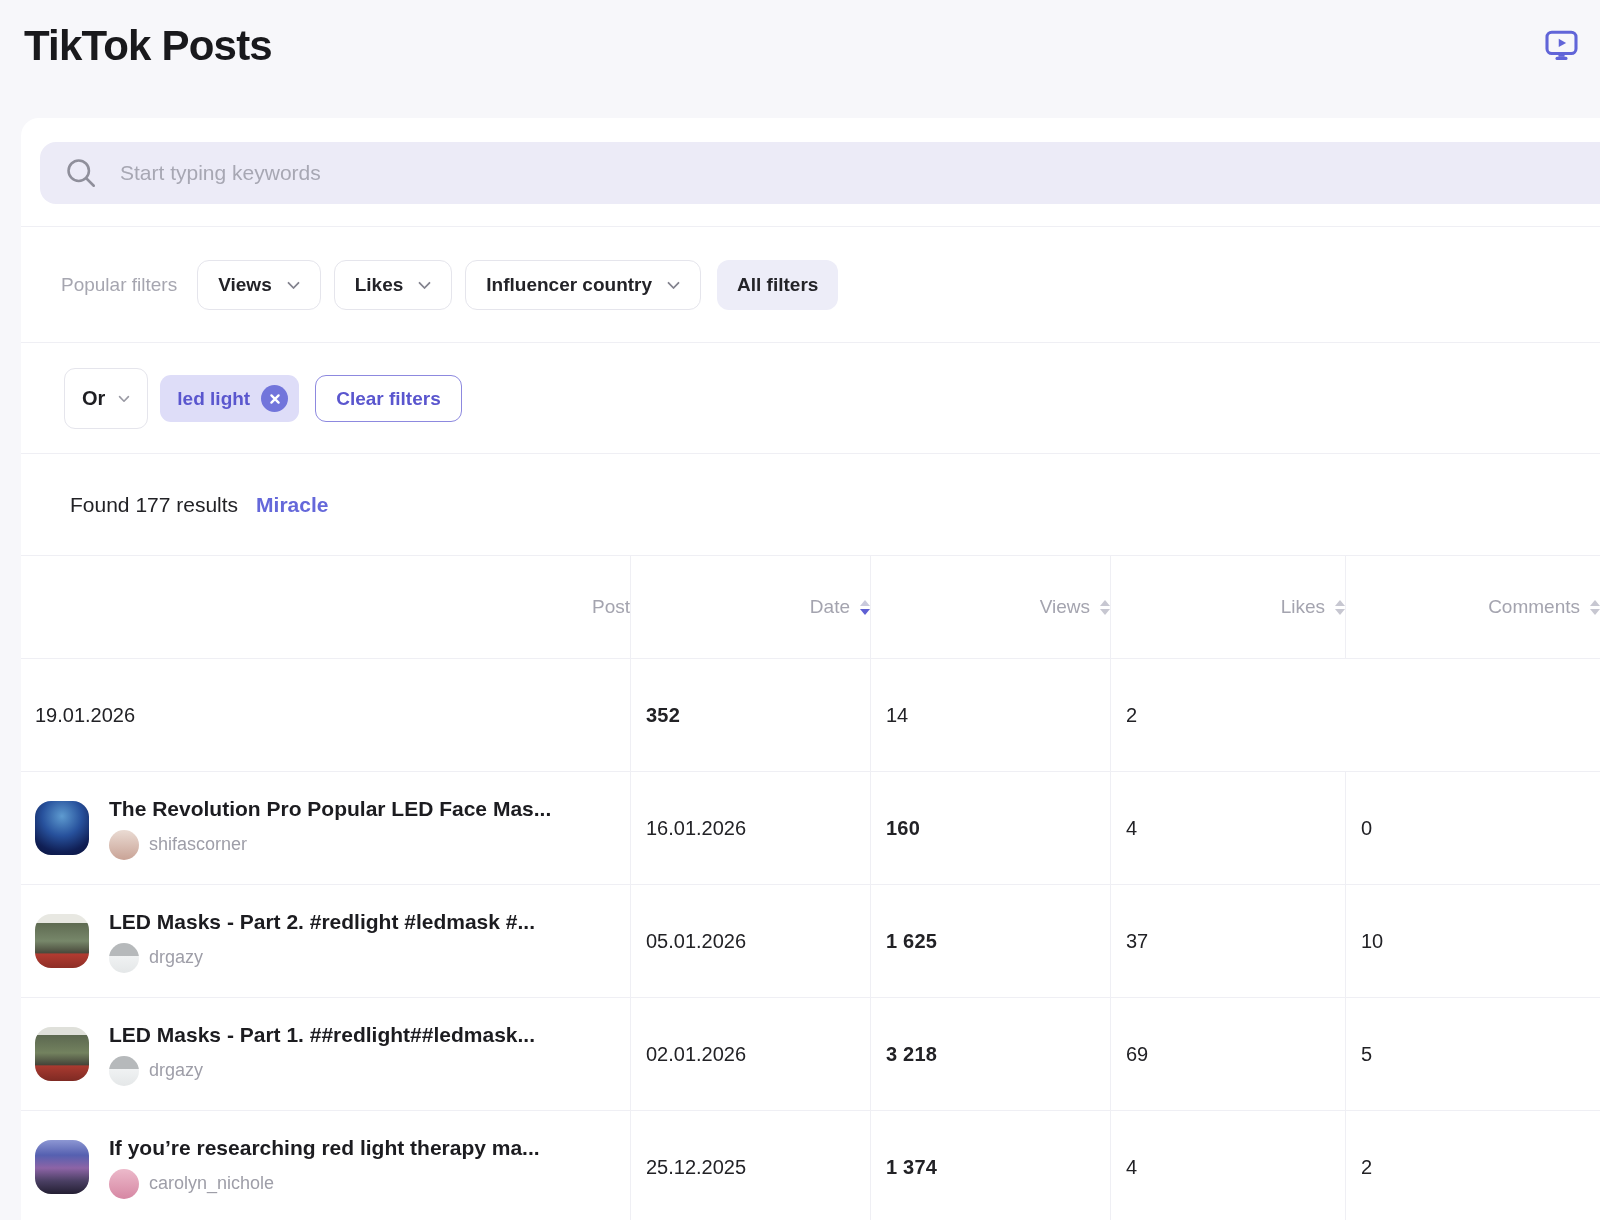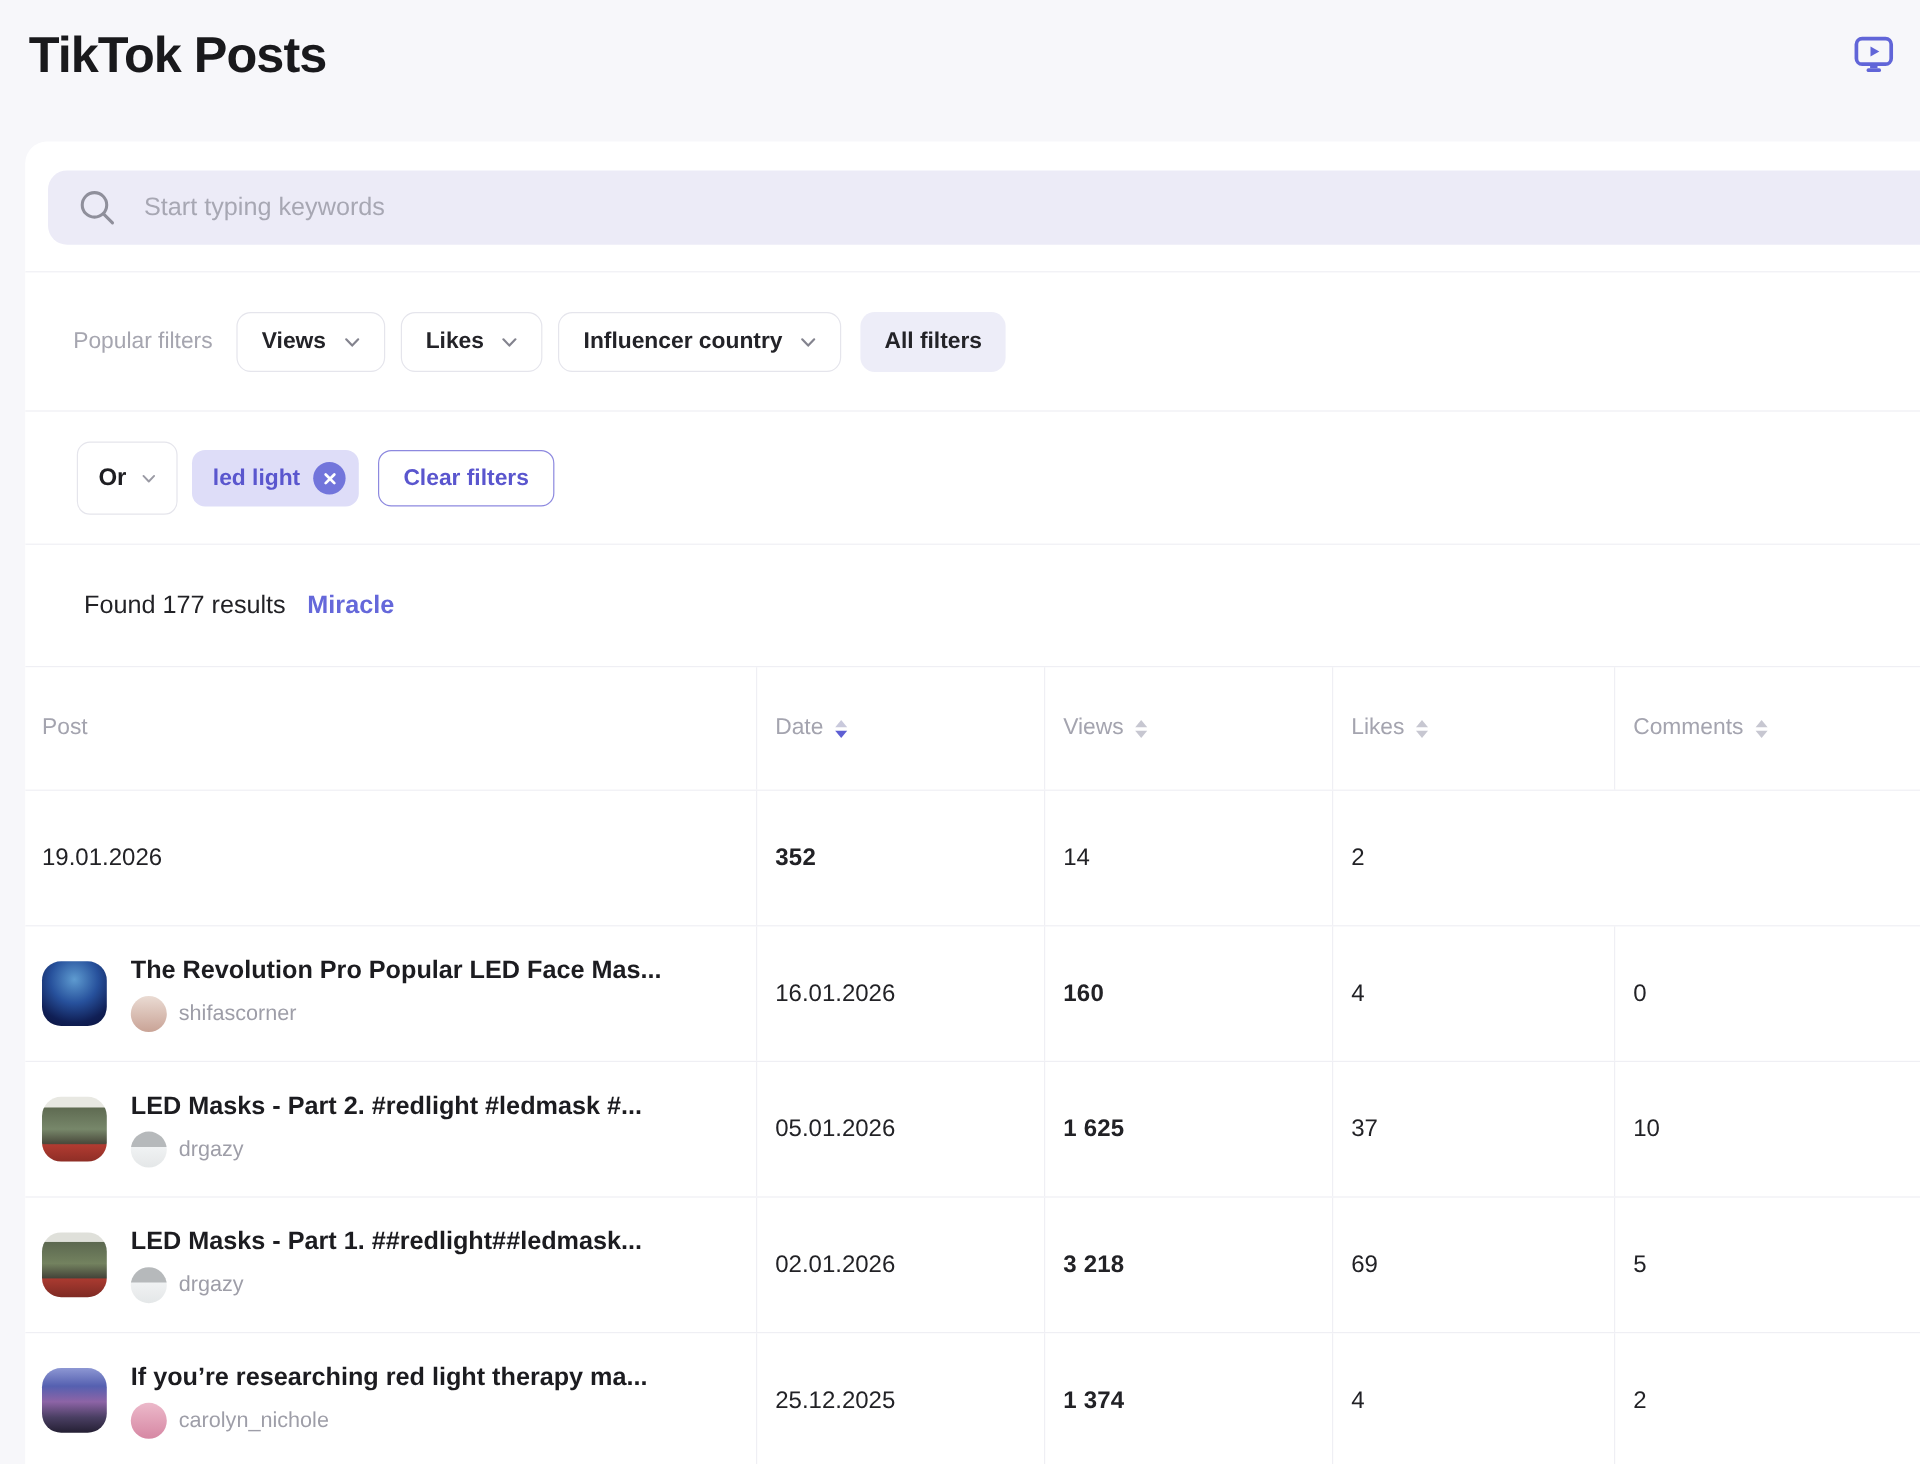--- a/index.html
+++ b/index.html
@@ -177,20 +177,21 @@
   .thead { border-bottom: 1px solid #EFEFF4; }
   .th {
     height: 102px;
     display: flex;
     align-items: center;
     gap: 10px;
     padding-left: 15px;
     color: #A4A4AF;
     font-size: 19px;
     border-left: 1px solid #EFEFF4;
+    justify-content: flex-end;
   }
   .th:first-child { border-left: none; padding-left: 14px; }
   .sort { display: flex; flex-direction: column; gap: 3px; cursor: pointer; }
   .tri-up {
     width: 0; height: 0;
     border-left: 5px solid transparent;
     border-right: 5px solid transparent;
     border-bottom: 6px solid #C7C7D1;
   }
   .tri-down {

